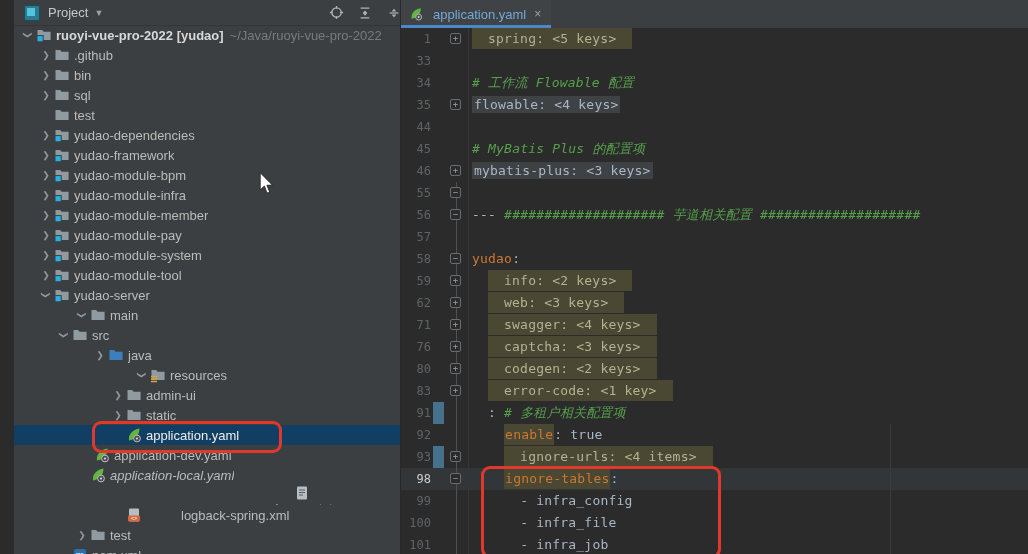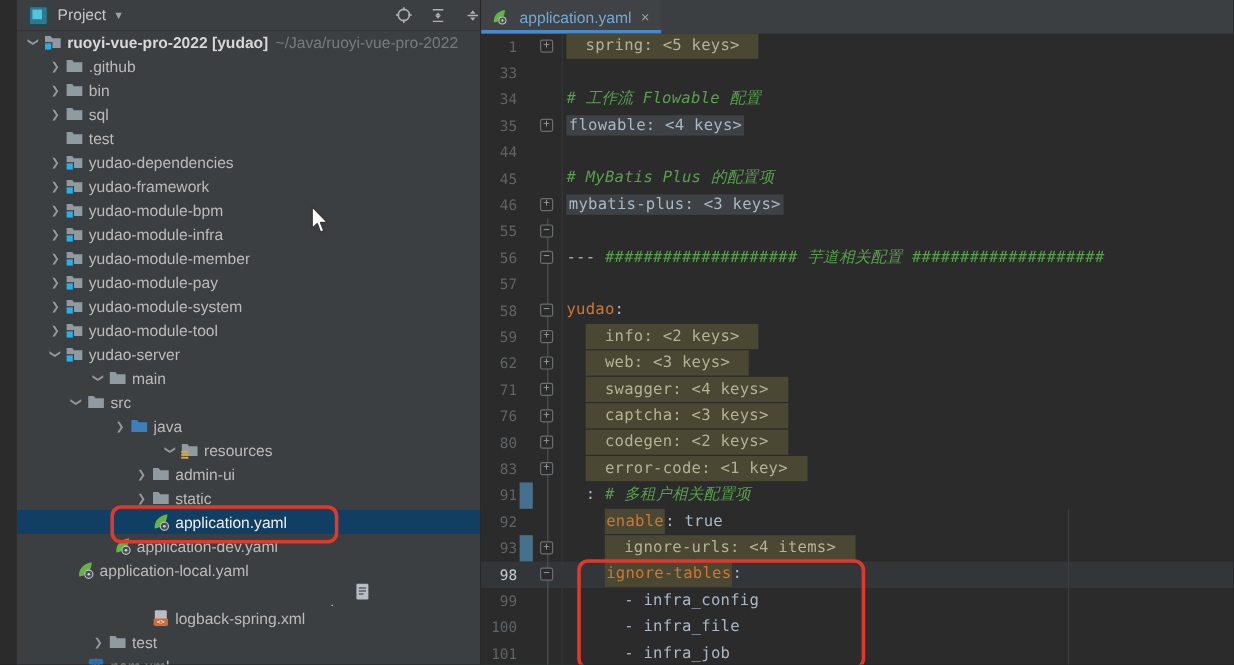--- a/index.html
+++ b/index.html
@@ -340,42 +340,42 @@
         <div class="tree-row" style="padding-left: 80px;">
           <span class="ticon">
             <svg width="16" height="16" viewBox="0 0 16 16">
               <path d="M13.5 1.5C6.5 2.5 2 7.5 3 13.5 9.5 12.5 13.5 8 13.5 1.5Z" fill="#62b543"></path>
               <circle cx="11" cy="11.5" r="3.4" fill="#4c4f51" stroke="#b8bec4" stroke-width="1"></circle>
               <circle cx="11" cy="11.5" r="1.1" fill="#cfd4d8"></circle>
             </svg>
           </span>
           <span class="tlabel">application-dev.yaml</span>
         </div>
-        <div class="tree-row" style="padding-left: 49px;">
+        <div class="tree-row" style="padding-left: 76px; font-style: italic;">
           <span class="ticon">
             <svg width="16" height="16" viewBox="0 0 16 16">
               <path d="M13.5 1.5C6.5 2.5 2 7.5 3 13.5 9.5 12.5 13.5 8 13.5 1.5Z" fill="#62b543"></path>
               <circle cx="11" cy="11.5" r="3.4" fill="#4c4f51" stroke="#b8bec4" stroke-width="1"></circle>
               <circle cx="11" cy="11.5" r="1.1" fill="#cfd4d8"></circle>
             </svg>
           </span>
           <span class="tlabel">application-local.yaml</span>
         </div>
         <div class="tree-row" style="padding-left: 112px; flex-direction: column;">
           <span class="ticon">
             <svg width="16" height="16" viewBox="0 0 16 16">
               <rect x="3" y="1.5" width="10" height="13" rx="1" fill="#b6bdc3"></rect>
               <g stroke="#5a6165" stroke-width="1.2">
                 <path d="M5 5h6M5 7.5h6M5 10h4"></path>
               </g>
             </svg>
           </span>
           <span class="tlabel">banner.txt</span>
         </div>
-        <div class="tree-row" style="padding-left: 112px;">
+        <div class="tree-row" style="padding-left: 112px; gap: 35px;">
           <span class="ticon">
             <svg width="16" height="16" viewBox="0 0 16 16">
               <rect x="3" y="1.5" width="10" height="13" rx="1" fill="#b6bdc3"></rect>
               <rect x="2" y="8.5" width="12" height="6" rx="1" fill="#d2693c"></rect>
               <text x="8" y="13.2" font-size="5.5" fill="#ffffff" text-anchor="middle" font-family="monospace">&lt;&gt;</text>
             </svg>
           </span>
           <span class="tlabel">logback-spring.xml</span>
         </div>
         <div class="tree-row" style="padding-left: 60px;">

